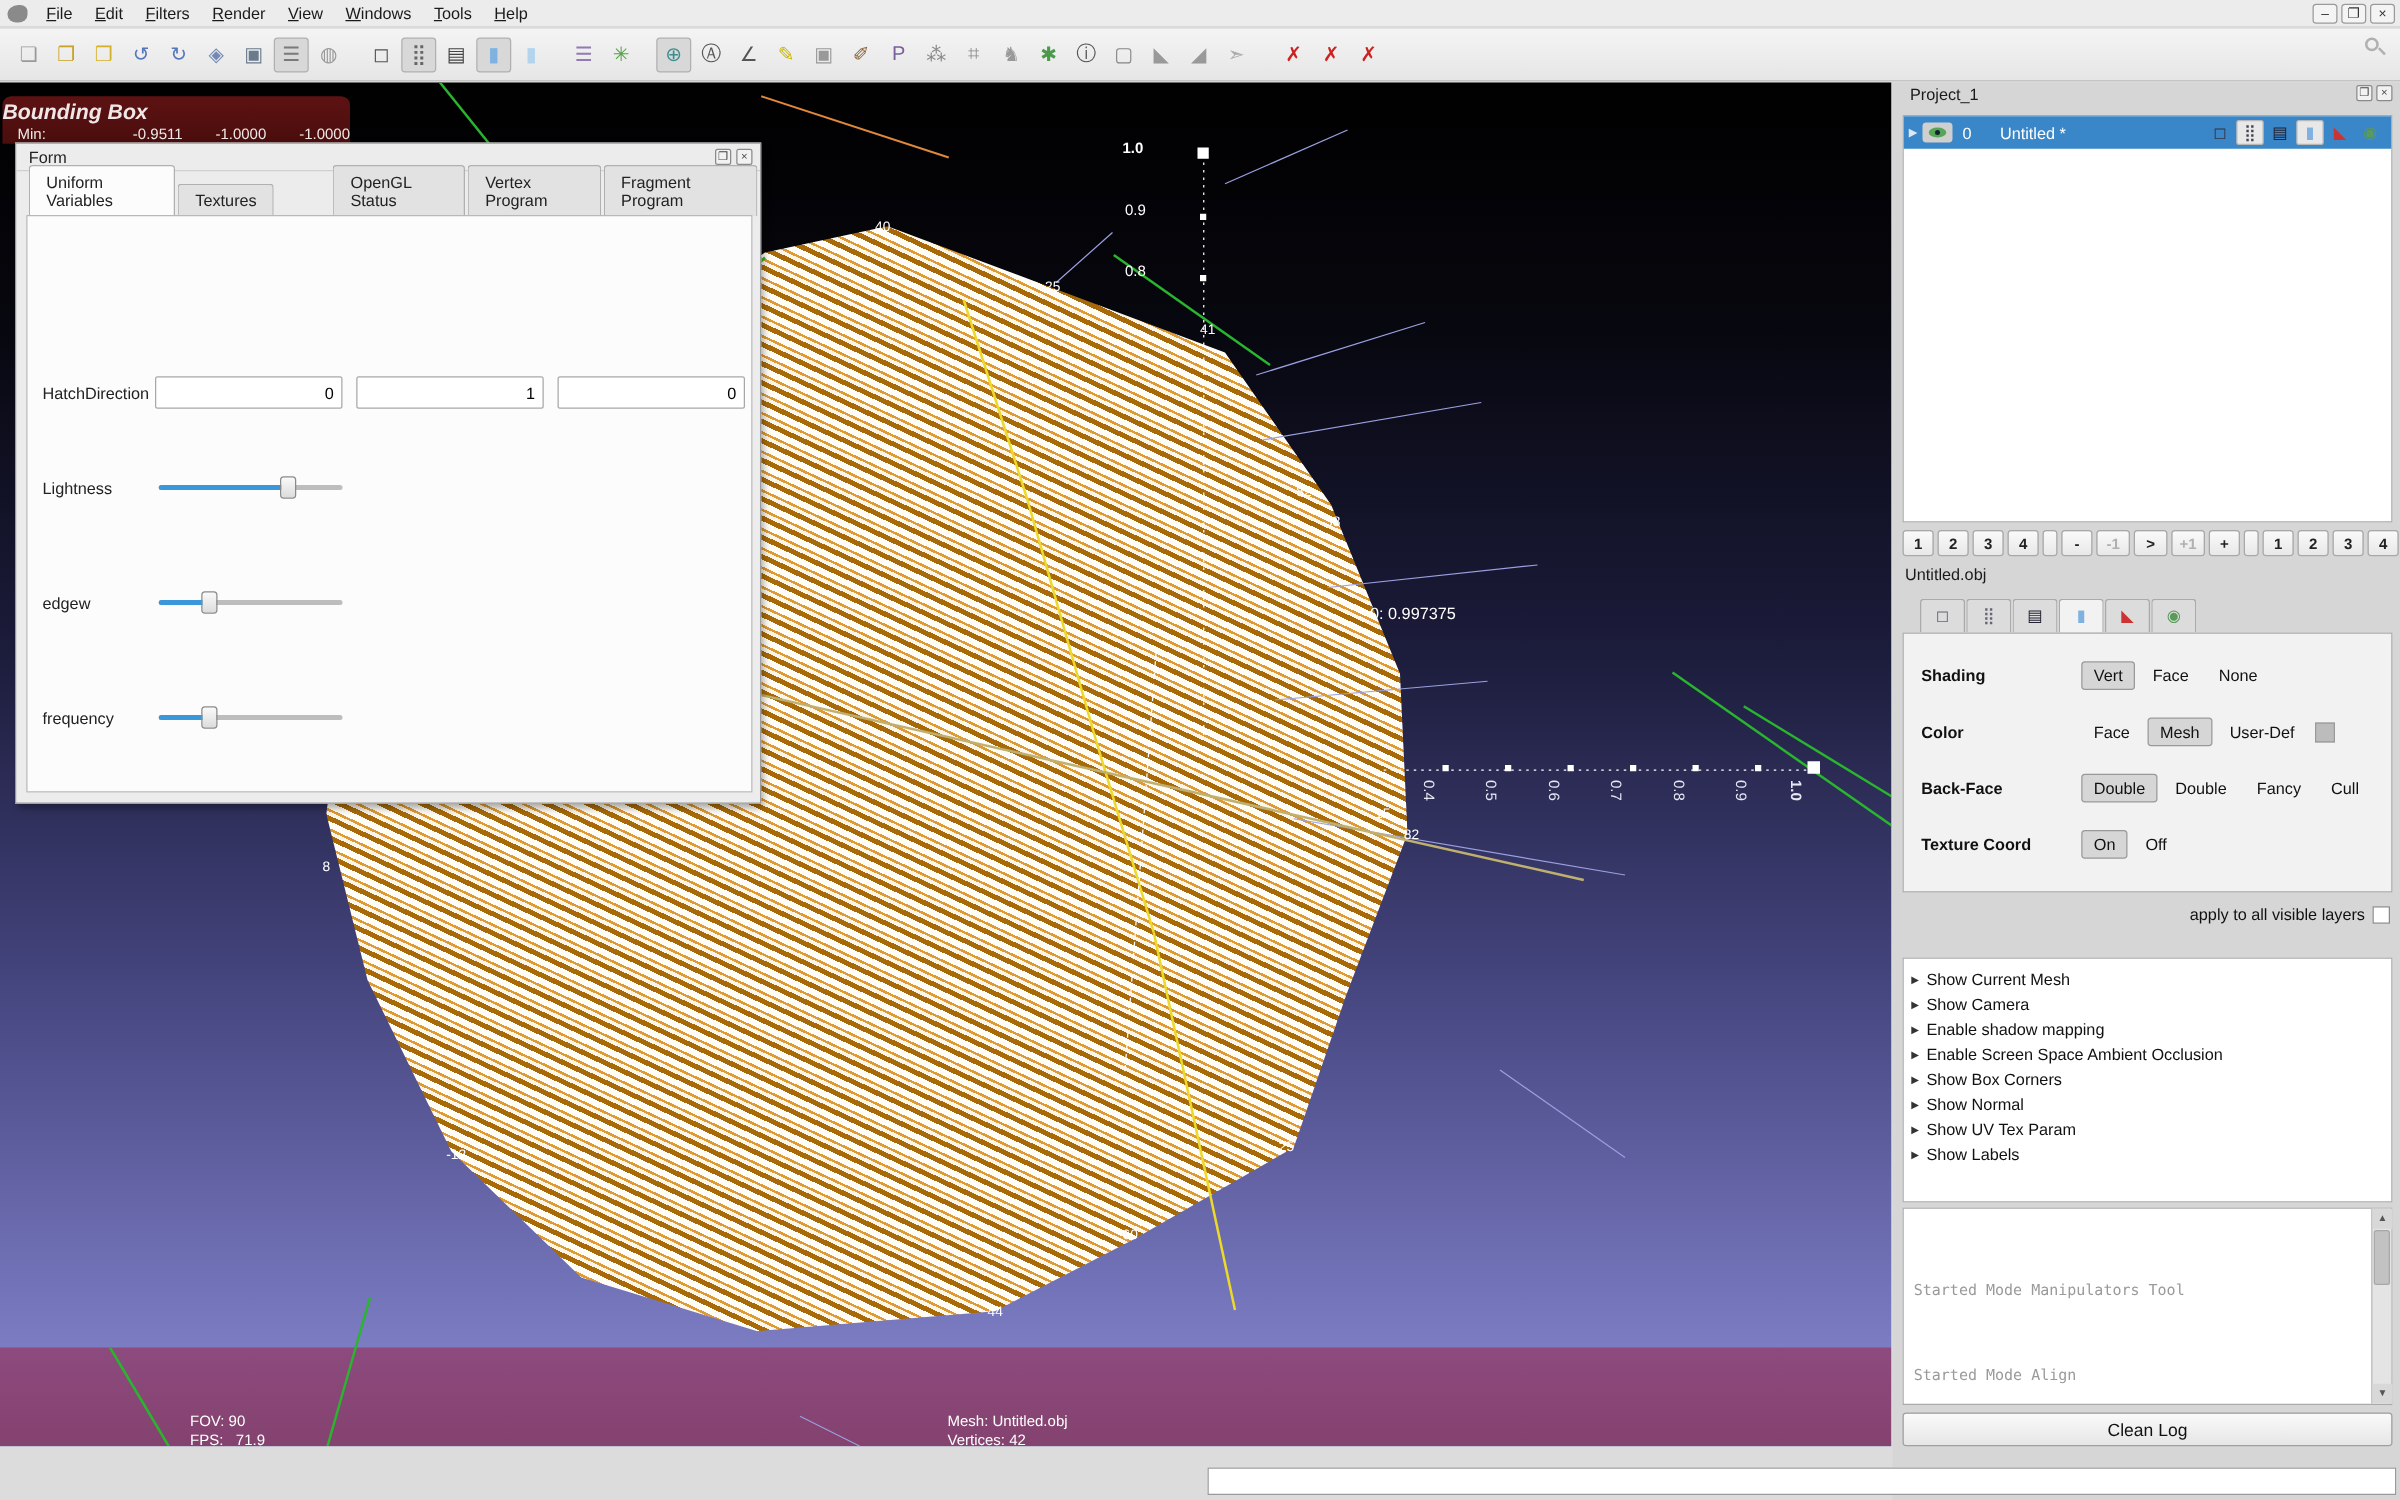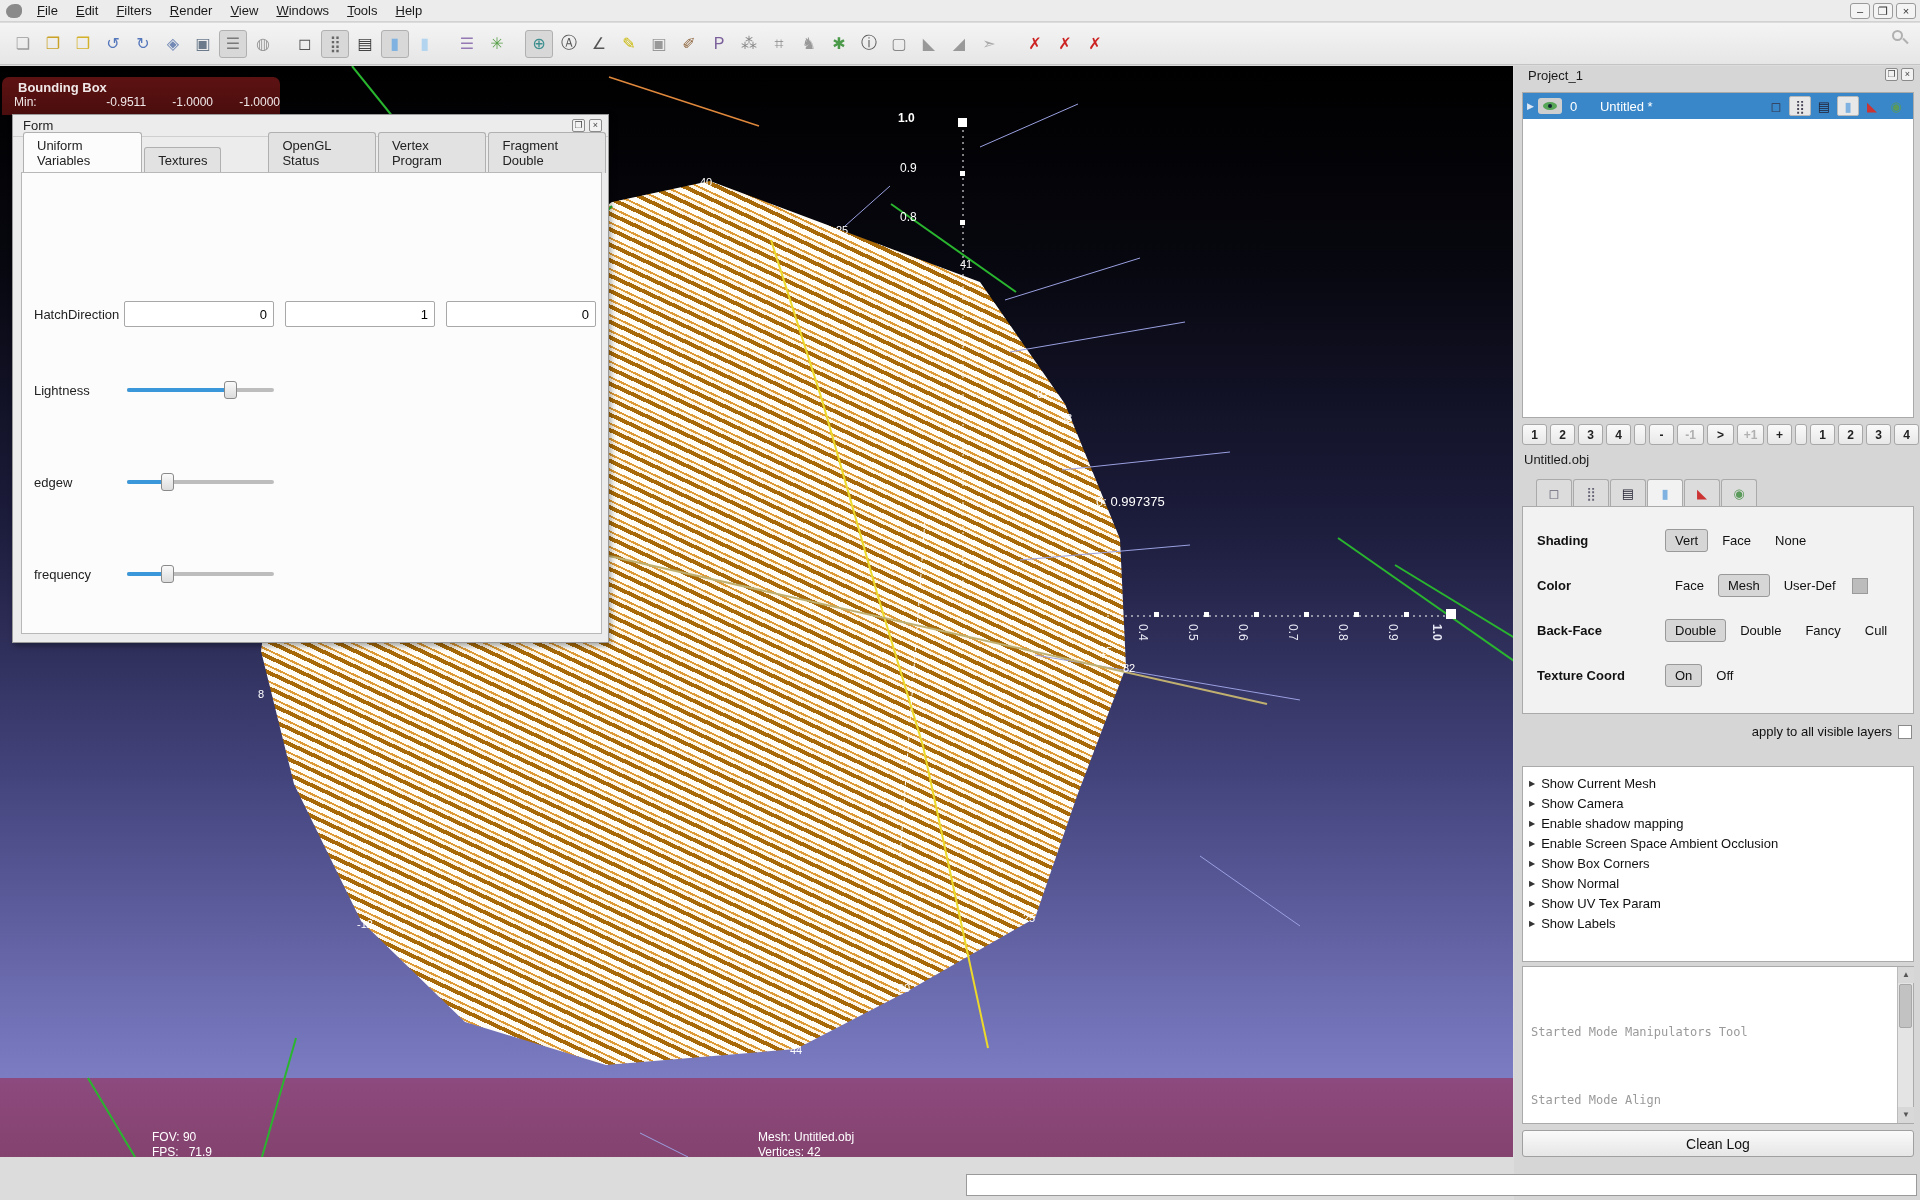--- a/index.html
+++ b/index.html
@@ -37,27 +37,27 @@
     background:repeating-linear-gradient(25deg,#a86a08 0 4px,#fdf5e6 4px 7px,#dd9a35 7px 9px,#fffdf6 9px 14px);
     clip-path:polygon(455px 11px,725px 112px,810px 234px,865px 369px,871px 497px,822px 626px,
       780px 748px,651px 822px,541px 879px,351px 895px,210px 852px,106px 751px,39px 614px,
       6px 481px,21px 375px,112px 234px,259px 99px,357px 32px); }
   #overlay-lines { position:absolute; left:0; top:0; width:1513px; height:1091px; z-index:3; }
   .mesh-label { position:absolute; z-index:4; color:#fff; font-size:11px; white-space:nowrap; }
   .marker { position:absolute; z-index:4; background:#fff; }
   .vrl { position:absolute; z-index:4; color:#fff; font-size:12px; }
   .hrl { position:absolute; top:558px; z-index:4; color:#e8e8f4; font-size:12px;
     transform:rotate(90deg); transform-origin:top left; white-space:nowrap; }
-  #vertex-value { position:absolute; z-index:4; color:#fff; font-size:13px;margin-top:11px; }
+  #vertex-value { position:absolute; z-index:4; color:#fff; font-size:13px; }
   .status-block { position:absolute; z-index:5; color:#fff; font-size:12px; line-height:15px; white-space:pre; }
 
   
   #bbox { position:absolute; left:2px; top:77px; width:278px; height:38px; z-index:6;
     background:linear-gradient(#5d1212,#4a0d0d); border-radius:7px 7px 0 0; color:#f0e8e8; overflow:hidden; }
-  #bbox .t { font-size:13px; font-weight:bold; padding:3px 0 0 16px; }
+  #bbox .t { font-size:17px; font-weight:bold; font-style:italic; padding:3px 0 0 0; }
   #bbox .row { display:flex; font-size:12px; padding-left:12px; }
   #bbox .row span { display:inline-block; }
   #bbox .lab { width:70px; }
   #bbox .v { width:72px; text-align:right; }
 
   
   #formdlg { position:absolute; left:12px; top:114px; width:597px; height:529px; z-index:7;
     background:#ececec; border:1px solid #9a9a9a; box-shadow:2px 3px 6px rgba(0,0,0,.35); }
   #formdlg .titlebar { height:22px; border-bottom:1px solid #cfcfcf; display:flex; align-items:center;
     font-size:13px; color:#222; padding-left:10px; }
@@ -350,21 +350,21 @@
       <span class="tinybtn">❐</span>
       <span class="tinybtn">×</span>
     </span>
   </div>
   <div id="tabbar">
 
   <span class="ftab" style="background: rgb(252, 252, 252); margin-top: 0px;">Uniform Variables</span>
       <span class="ftab" style="background: rgb(226, 226, 226); margin-top: 4px;">Textures</span>
       <span class="ftab" style="background: rgb(226, 226, 226); margin-top: 4px; margin-left: 45px;">OpenGL Status</span>
       <span class="ftab" style="background: rgb(226, 226, 226); margin-top: 4px;">Vertex Program</span>
-      <span class="ftab" style="background: rgb(226, 226, 226); margin-top: 4px;">Fragment Double</span>
+      <span class="ftab" style="background: rgb(226, 226, 226); margin-top: 4px;">Fragment Program</span>
     </div>
   <div id="formbody">
     <div class="frow" style="top:128px">
       <span class="flab">HatchDirection</span>
       <input class="finput" value="0" style="">
       <input class="finput" value="1" style="">
       <input class="finput" style="margin-right: 0px;" value="0">
     </div>
     <div class="frow" style="top:208px">
       <span class="flab">Lightness</span>

